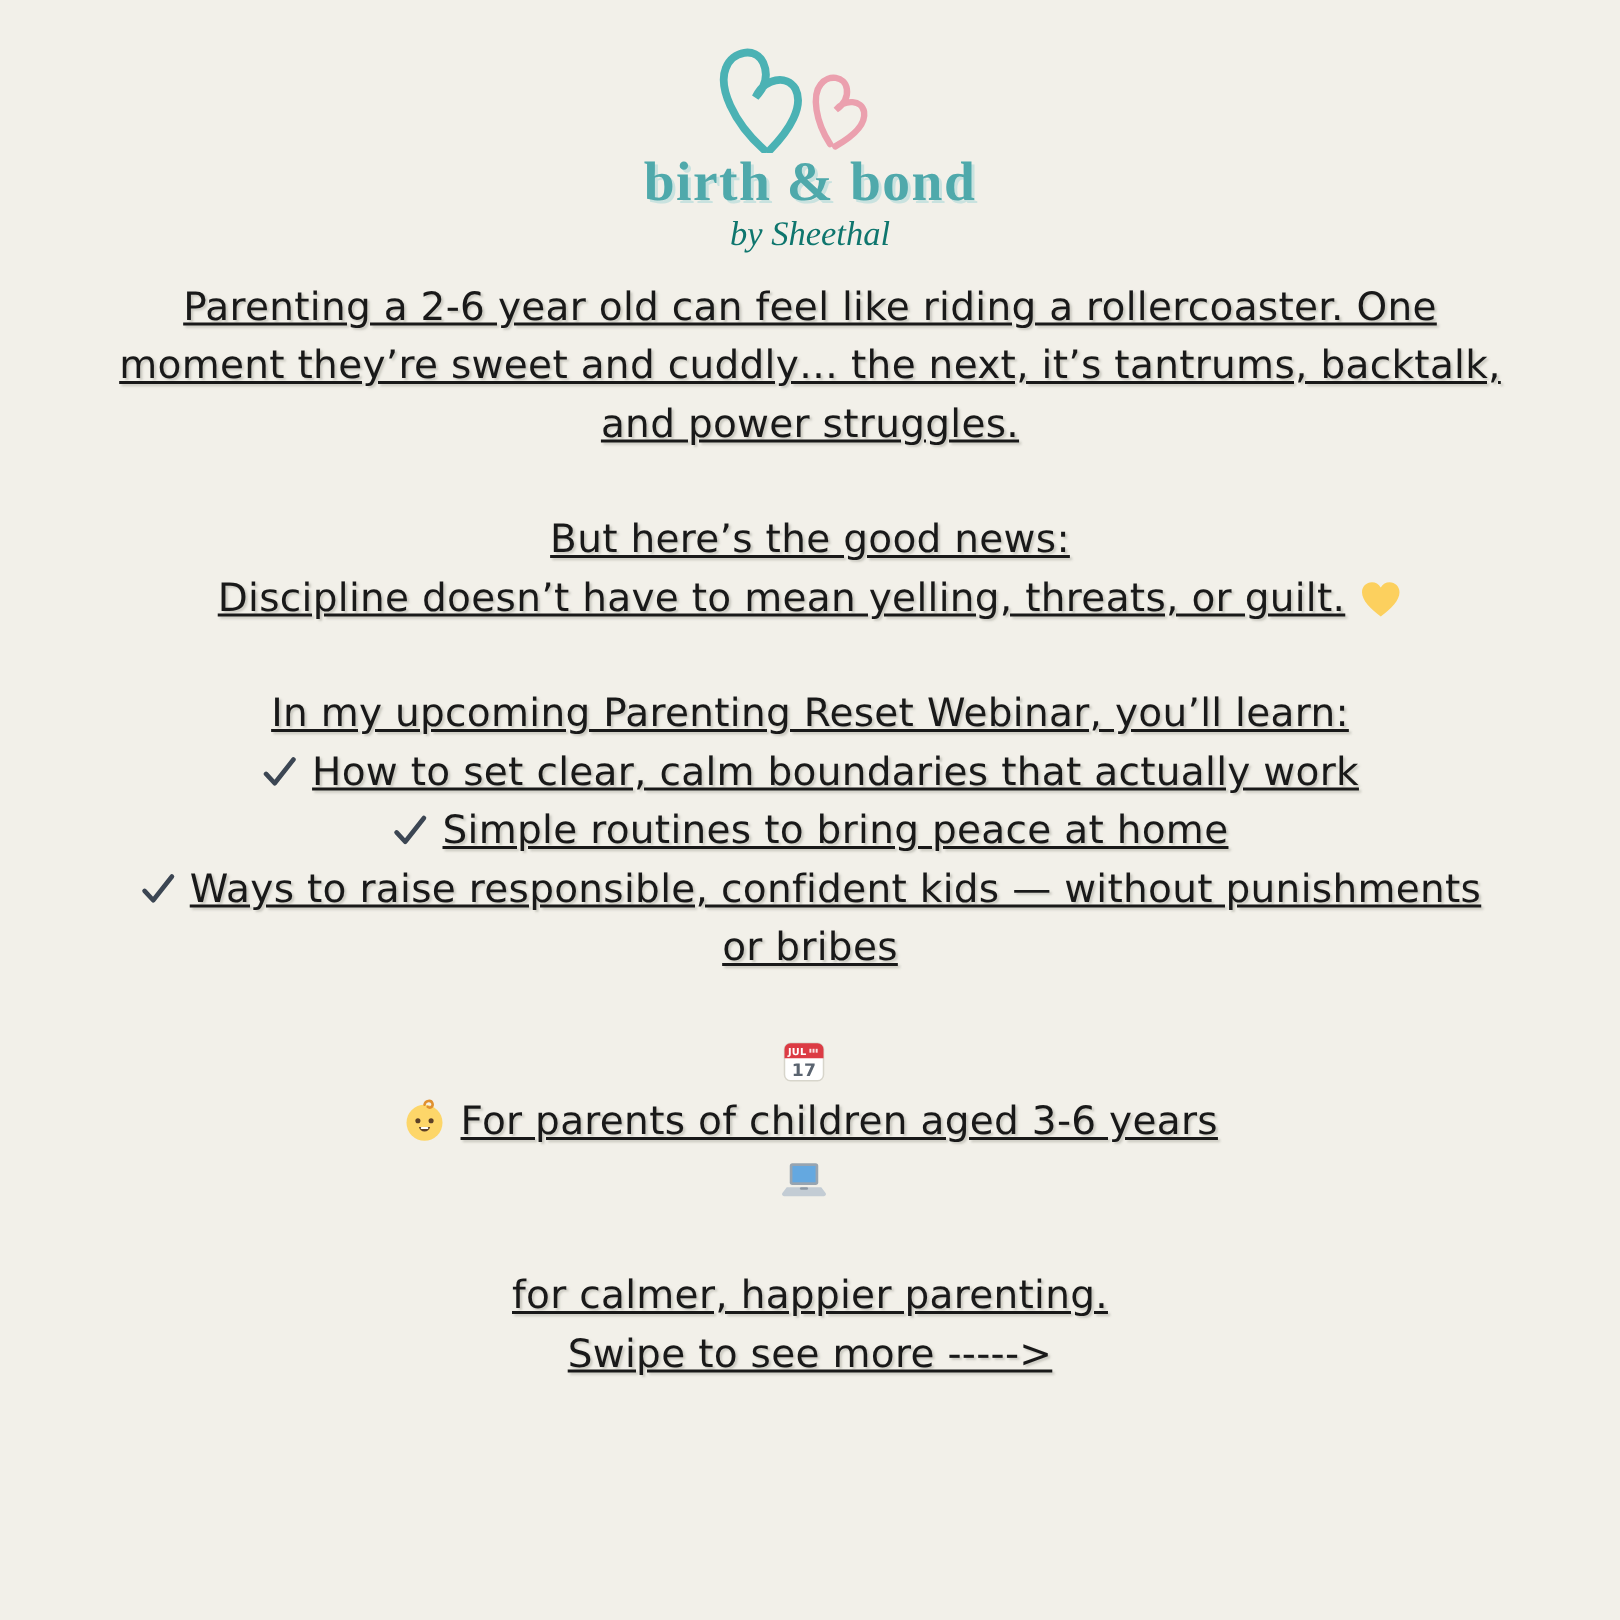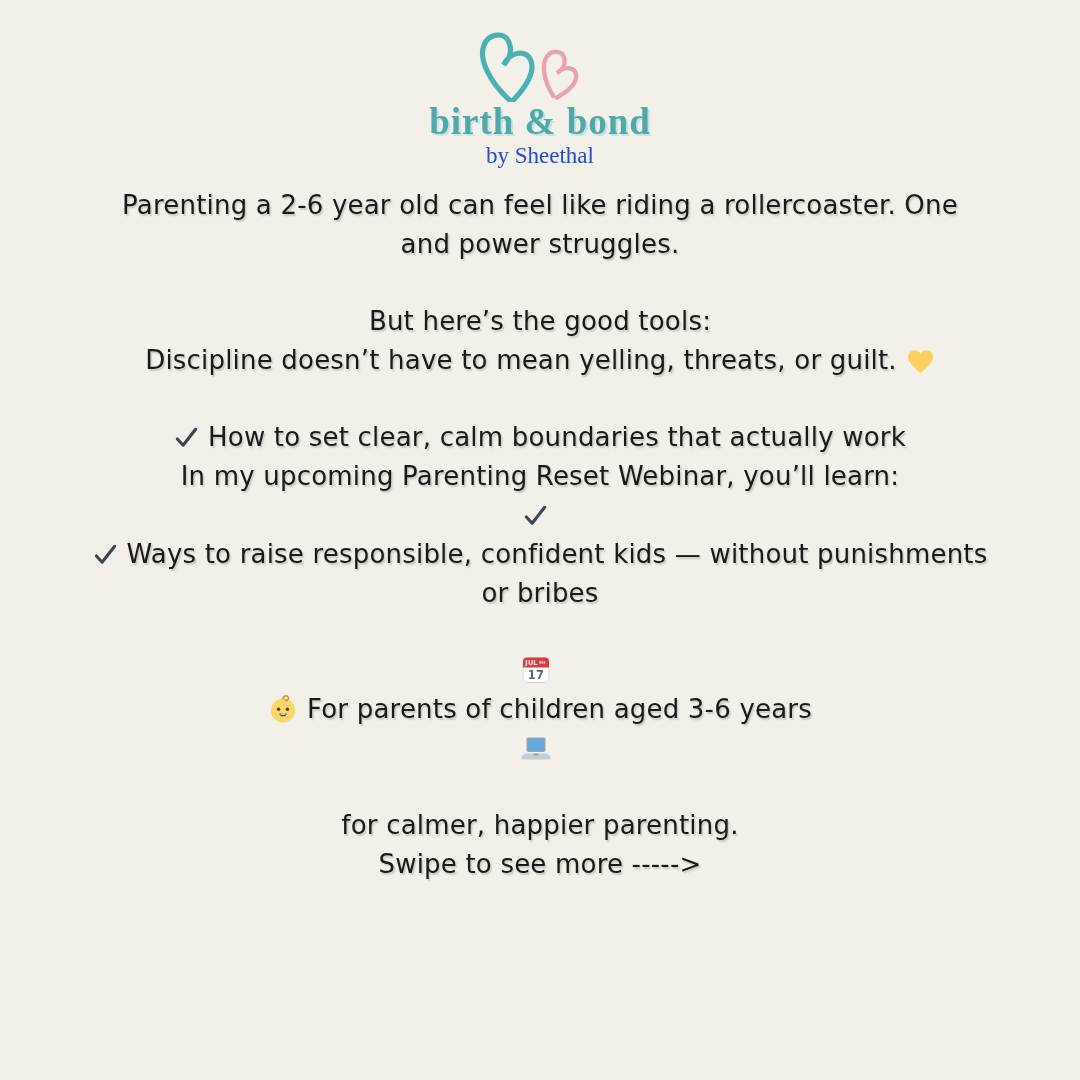--- a/index.html
+++ b/index.html
@@ -28,35 +28,36 @@
     font-family: "Liberation Serif", serif;
     font-weight: 700;
     font-size: 37px;
     line-height: 40px;
     color: #4fa9ab;
     letter-spacing: 1px;
     text-shadow: 2px 2px 0 #c9e2df;
   }
   .brand-tagline {
     font-family: "Liberation Serif", serif;
+    font-style: italic;
     font-size: 23px;
     line-height: 26px;
-    color: #1d4ed8;
+    color: #0f766e;
     margin-top: 1px;
   }
   
   .copy {
     font-size: 26px;
     line-height: 39px;
     letter-spacing: 0.2px;
     text-shadow: 1.5px 1.5px 1.5px rgba(130,128,118,0.35);
   }
   .para { margin-top: 38px; }
   .para.first { margin-top: 17px; }
-  .line { white-space: nowrap; }
+  .line { white-space: nowrap; text-decoration: underline; }
   .icon {
     display: inline-block;
     text-shadow: none;
   }
   .icon.lead { margin-right: 9px; vertical-align: -6px; }
   .icon.check { margin-right: 9px; vertical-align: -4px; }
   .icon.trail { margin-left: 9px; vertical-align: -6px; }
 </style>
 </head>
 <body>
@@ -73,46 +74,47 @@
       </g>
     </svg>
     <div class="brand-name">birth &amp; bond</div>
     <div class="brand-tagline">by Sheethal</div>
   </header>
 
   <main class="copy">
 
     <section class="para first">
       <div class="line">Parenting a 2-6 year old can feel like riding a rollercoaster. One</div>
+      <div class="line">moment they’re sweet and cuddly… the next, it’s tantrums, backtalk,</div>
       <div class="line">and power struggles.</div>
     </section>
 
     <section class="para">
-      <div class="line">But here’s the good tools:</div>
+      <div class="line">But here’s the good news:</div>
       <div class="line">
         <span>Discipline doesn’t have to mean yelling, threats, or guilt.</span><svg class="icon trail" width="29" height="27" viewBox="0 0 29 27" aria-hidden="true">
           <path d="M14.5 25 C7.5 19.5 2 14.3 2 8.8 C2 5 5 2.2 8.6 2.2 C11 2.2 13.2 3.5 14.5 5.6 C15.8 3.5 18 2.2 20.4 2.2 C24 2.2 27 5 27 8.8 C27 14.3 21.5 19.5 14.5 25 Z" fill="#fcd05e"></path>
         </svg>
       </div>
     </section>
 
     <section class="para">
+      <div class="line">In my upcoming Parenting Reset Webinar, you’ll learn:</div>
+
       <div class="line">
         <svg class="icon check" width="25" height="25" viewBox="0 0 26 26" aria-hidden="true">
           <path d="M3.5 14.5 L9.5 21 L22.5 4.5" fill="none" stroke="#3c4653" stroke-width="3.2" stroke-linecap="round" stroke-linejoin="round"></path>
         </svg><span>How to set clear, calm boundaries that actually work</span>
       </div>
 
-      <div class="line">In my upcoming Parenting Reset Webinar, you’ll learn:</div>
-
 
       <div class="line">
         <svg class="icon check" width="25" height="25" viewBox="0 0 26 26" aria-hidden="true">
           <path d="M3.5 14.5 L9.5 21 L22.5 4.5" fill="none" stroke="#3c4653" stroke-width="3.2" stroke-linecap="round" stroke-linejoin="round"></path>
-        </svg>
+        </svg><span>Simple routines to bring peace at home</span>
       </div>
 
       <div class="line">
         <svg class="icon check" width="25" height="25" viewBox="0 0 26 26" aria-hidden="true">
           <path d="M3.5 14.5 L9.5 21 L22.5 4.5" fill="none" stroke="#3c4653" stroke-width="3.2" stroke-linecap="round" stroke-linejoin="round"></path>
         </svg><span>Ways to raise responsible, confident kids — without punishments</span>
       </div>
       <div class="line">or bribes</div>
     </section>
 

